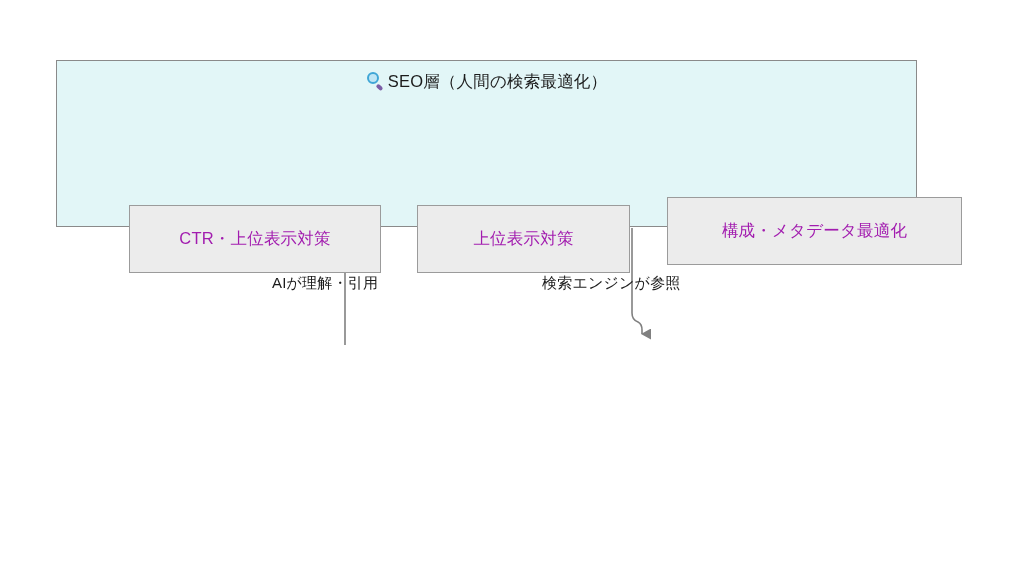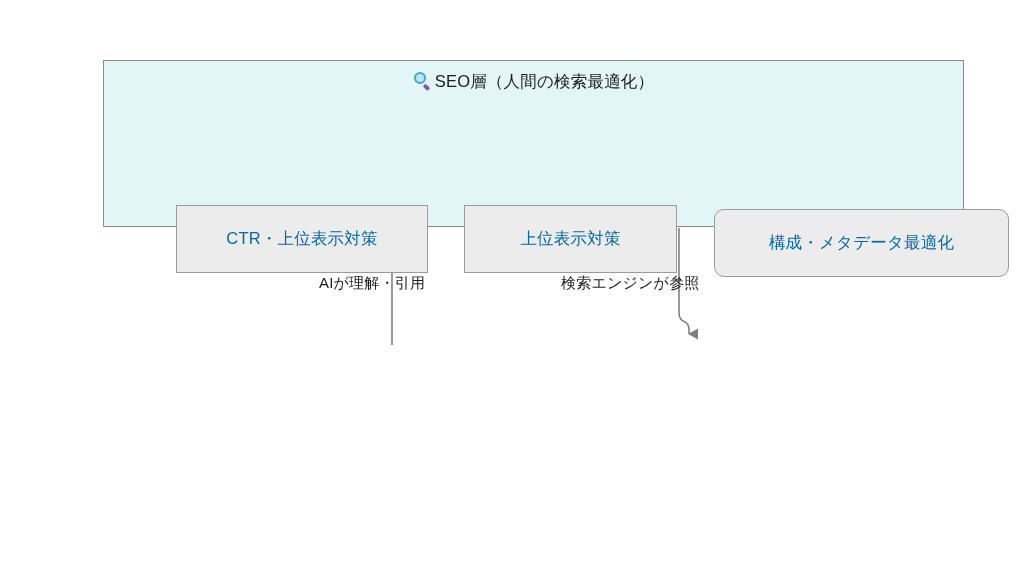--- a/index.html
+++ b/index.html
@@ -14,21 +14,20 @@
     font-family: "Liberation Sans", "DejaVu Sans", sans-serif;
     overflow: hidden;
   }
 
   #canvas {
     position: absolute;
     left: 0;
     top: 0;
     width: 920px;
     height: 580px;
-    margin-left: 47px;
   }
 
   
   .layer-panel {
     position: absolute;
     background: #e2f6f7;
     border: 1px solid #8a8a8a;
     box-sizing: border-box;
   }
   #seo-layer-panel {
@@ -141,40 +140,40 @@
   
   .item-box {
     position: absolute;
     background: #ececec;
     border: 1px solid #9b9b9b;
     box-sizing: border-box;
     display: flex;
     align-items: center;
     justify-content: center;
     font-size: 16.5px;
-    color: #0369a1;
+    color: #a21caf;
     letter-spacing: 0.2px;
     text-align: left;
   }
 
   
   #seo-item-0 { left: 72px;  top: 144px; width: 252px; height: 68px; }
   #seo-item-1 { left: 360px; top: 144px; width: 213px; height: 68px; }
-  #seo-item-2 { left: 610px; top: 148px; width: 295px; height: 68px; border-radius: 10px; }
+  #seo-item-2 { left: 610px; top: 136px; width: 295px; height: 68px; }
 
   
   .connector-label {
     position: absolute;
     font-size: 15px;
     color: #1b1b1b;
     letter-spacing: 0.2px;
     white-space: nowrap;
   }
   #connector-label-up   { left: 272px; top: 274px; }
-  #connector-label-down { left: 514px; top: 274px; }
+  #connector-label-down { left: 542px; top: 274px; }
 
   
   #arrow-layer {
     position: absolute;
     left: 0;
     top: 0;
     width: 1032px;
     height: 580px;
     pointer-events: none;
   }

